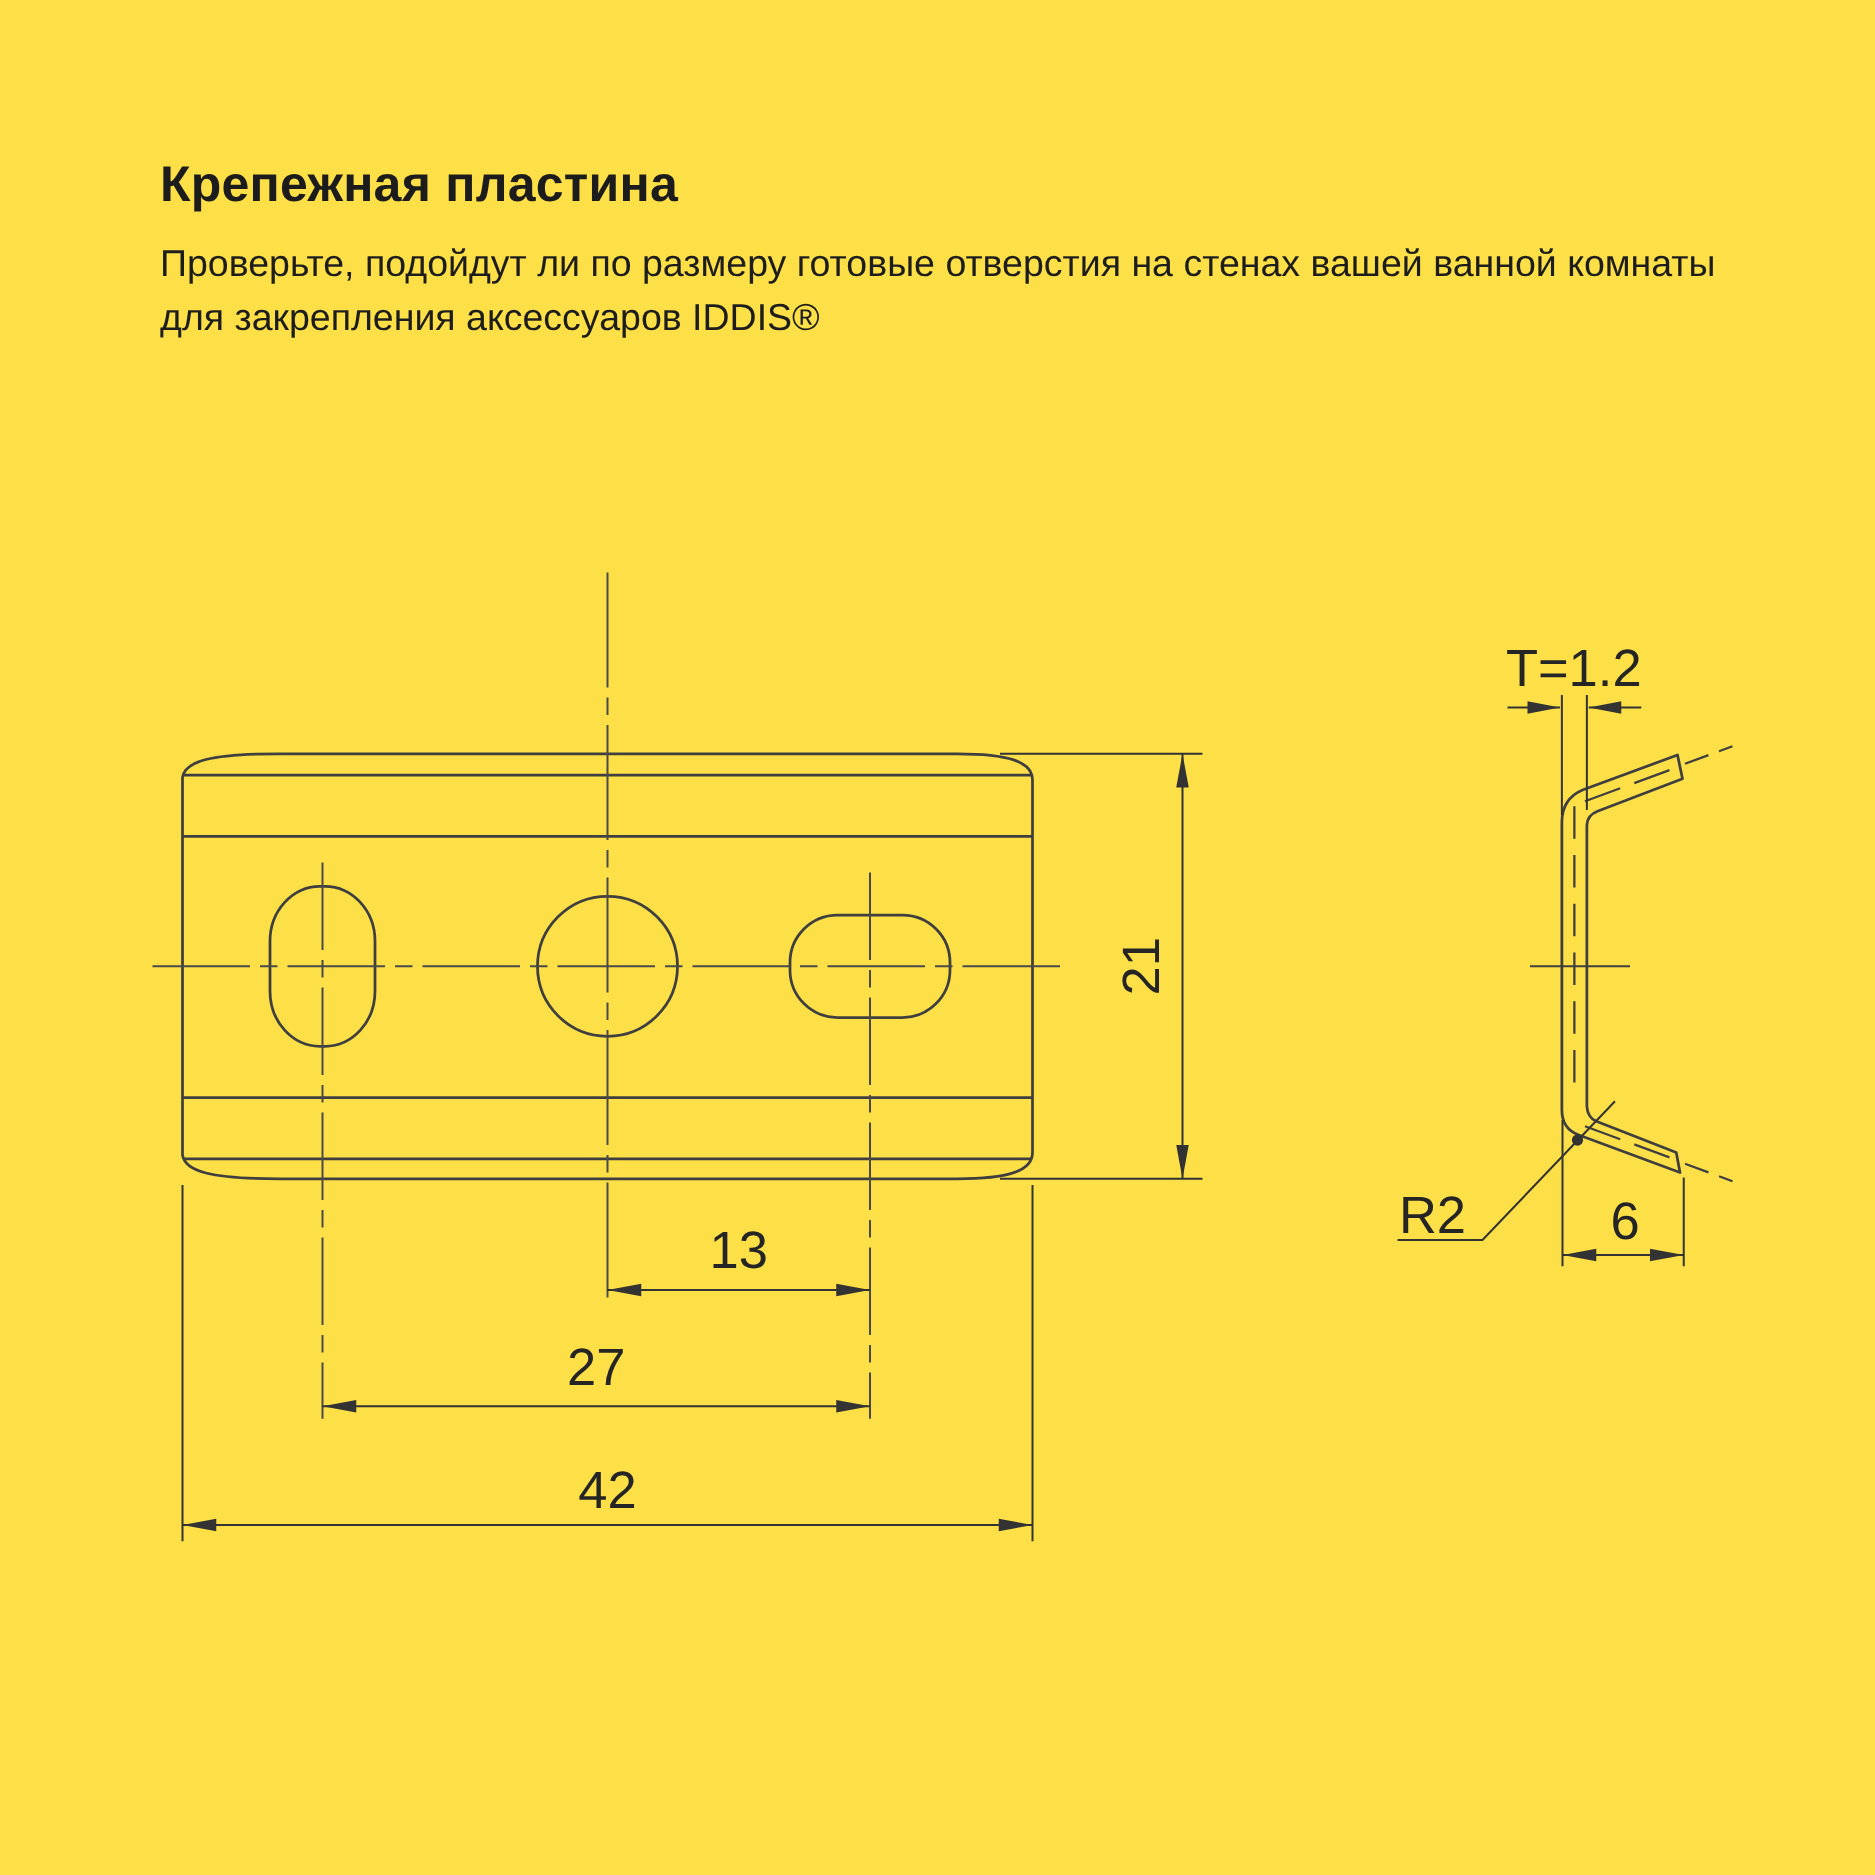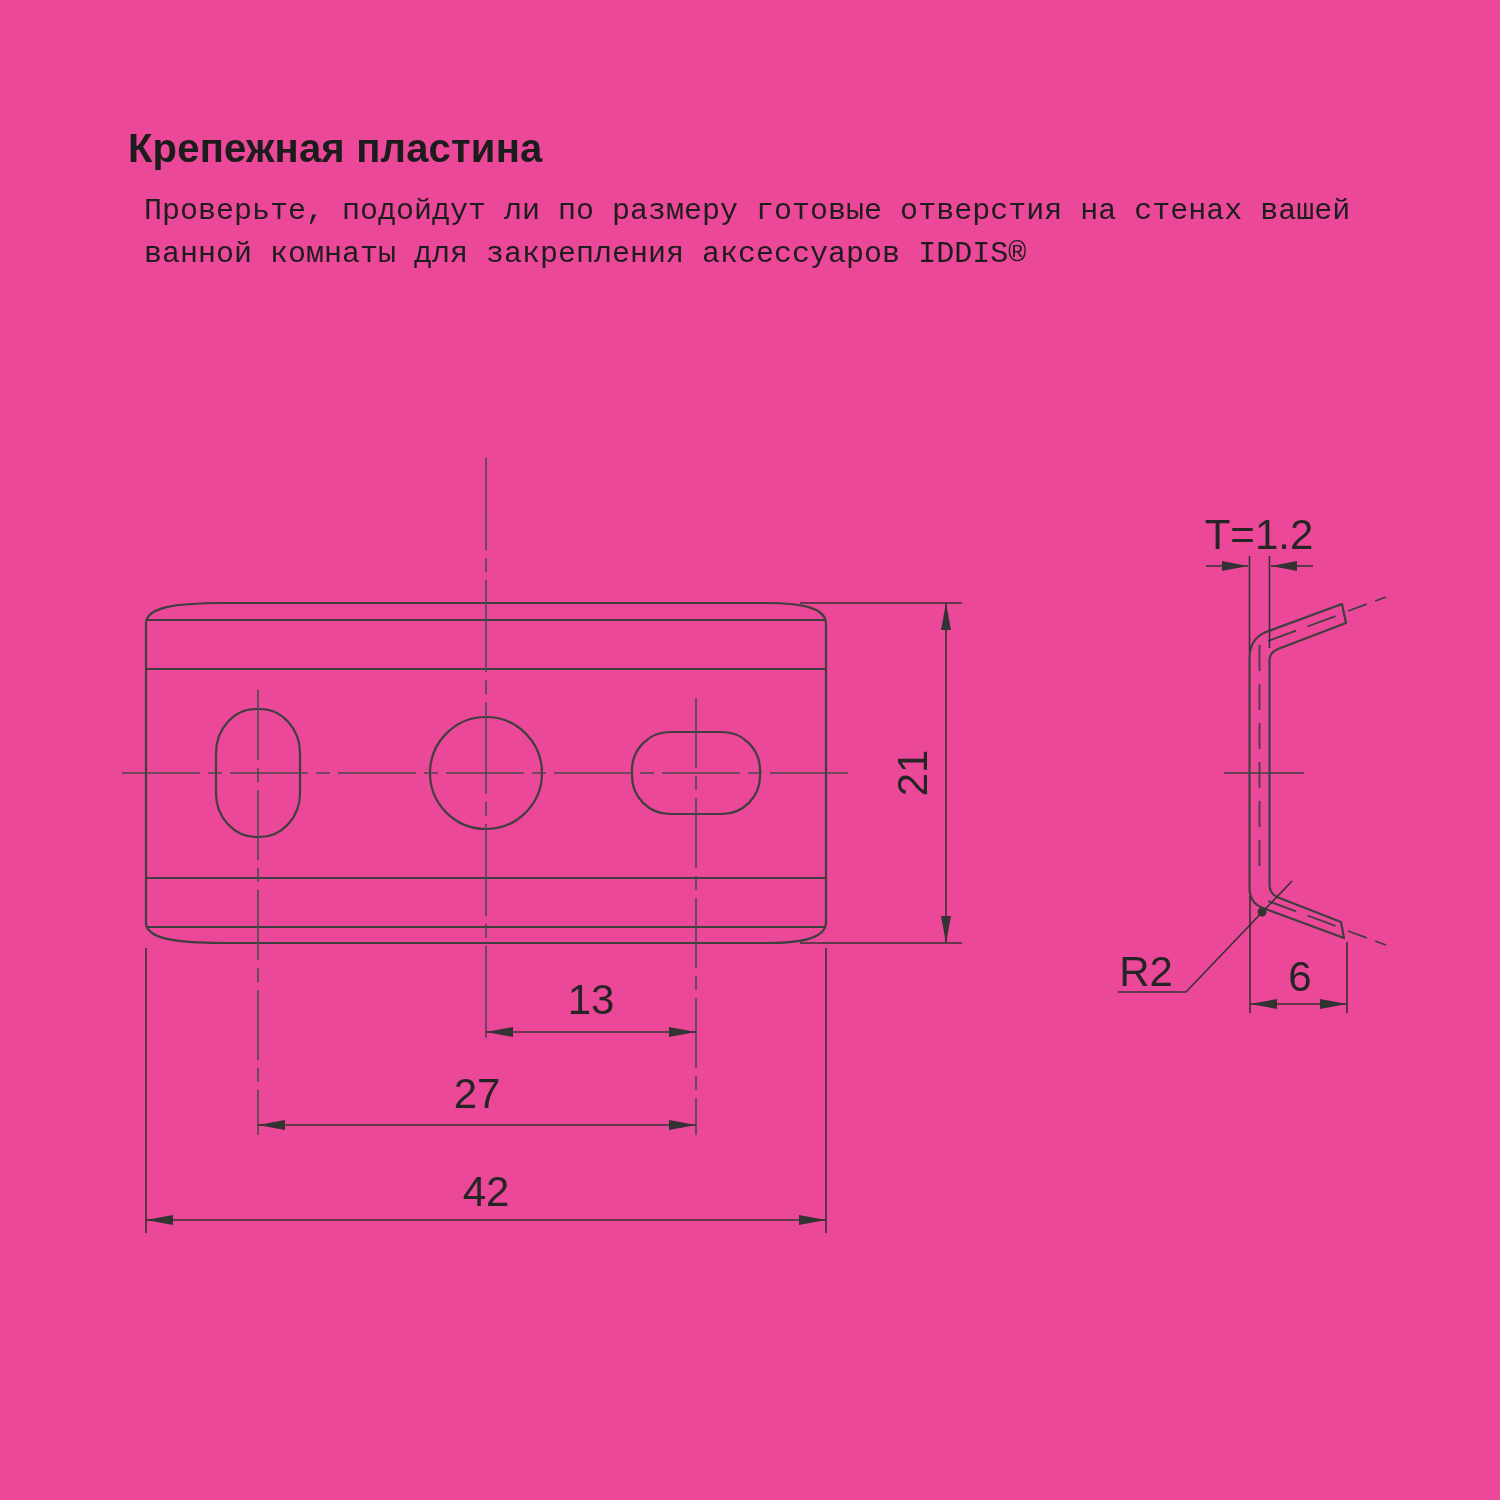--- a/index.html
+++ b/index.html
@@ -1,31 +1,31 @@
 <!DOCTYPE html>
 <html><head>
 <meta charset="utf-8">
 <style>
   html,body{margin:0;padding:0;background:#ffffff;}
   .page{
     position:relative;
     width:1500px;height:1500px;
-    background:#ec4899;
+    background:#fde047;
     font-family:"Liberation Sans", sans-serif;
     overflow:hidden;
   }
   .title{
     position:absolute;left:128px;top:126px;
     font-size:40px;font-weight:700;color:#1c1c1c;
     letter-spacing:0.2px;
   }
   .desc{
-    position:absolute;left:144px;top:190px;
+    position:absolute;left:128px;top:190px;
     width:1290px;
-    font-size:30px;line-height:43px;font-weight:400;color:#1d1d1d;font-family:Liberation Mono, monospace;
+    font-size:30px;line-height:43px;font-weight:400;color:#1d1d1d;
   }
   svg{position:absolute;left:0;top:0;}
   svg text{
     font-family:"Liberation Sans", sans-serif;
     font-size:42px;
     fill:#252525;
   }
 </style>
 </head>
 <body>

